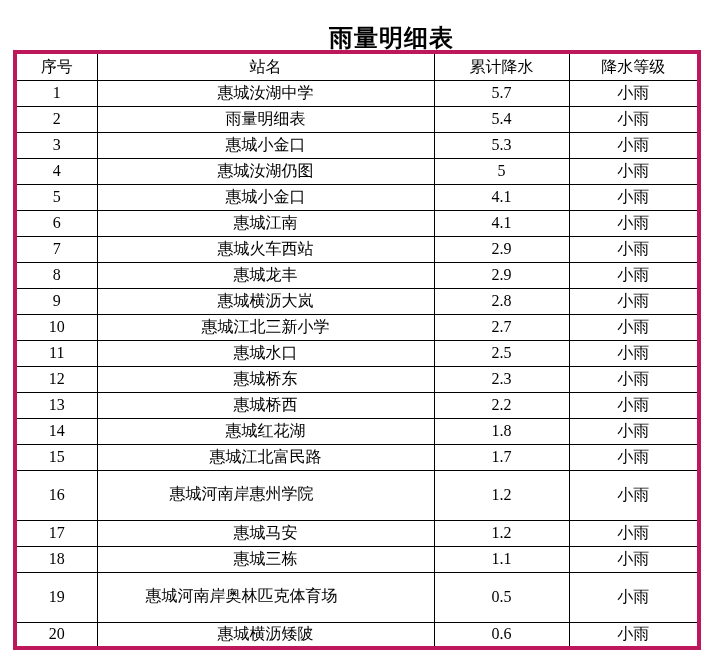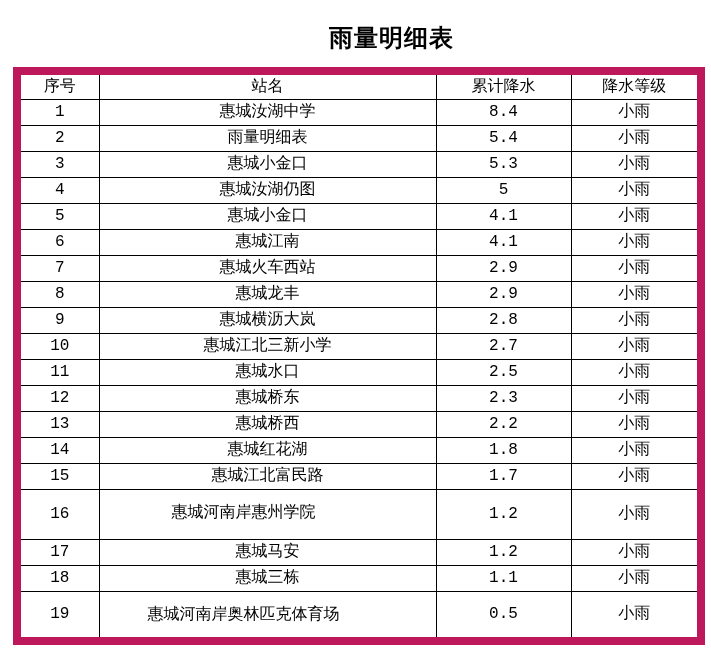--- a/index.html
+++ b/index.html
@@ -25,26 +25,25 @@
     font-family: "Liberation Sans", "DejaVu Sans", sans-serif;
     font-weight: bold;
     font-size: 24px;
     letter-spacing: 1px;
     color: #000000;
     margin-left: 36px;
   }
   table.rain {
     position: absolute;
     left: 13px;
-    top: 67px;
+    top: 50px;
     width: 684px;
     border-collapse: collapse;
     table-layout: fixed;
-    border: 8px solid #be185d;
-    font-family: Liberation Mono, monospace;
+    border: 4px solid #be185d;
   }
   table.rain th,
   table.rain td {
     border: 1px solid #000000;
     padding: 0;
     text-align: center;
     vertical-align: middle;
     font-size: 16px;
     font-weight: normal;
     line-height: 1.15;
@@ -82,21 +81,21 @@
         <th>序号</th>
         <th>站名</th>
         <th>累计降水</th>
         <th>降水等级</th>
       </tr>
     </thead>
     <tbody>
         <tr>
           <td>1</td>
           <td class="station">惠城汝湖中学</td>
-          <td>8.4</td>
+          <td>5.7</td>
           <td>小雨</td>
         </tr>
         <tr>
           <td>2</td>
           <td class="station">雨量明细表</td>
           <td>5.4</td>
           <td>小雨</td>
         </tr>
         <tr>
           <td>3</td>
@@ -191,17 +190,23 @@
         <tr>
           <td>18</td>
           <td class="station">惠城三栋</td>
           <td>1.1</td>
           <td>小雨</td>
         </tr>
         <tr class="tall">
           <td>19</td>
           <td class="station">惠城河南岸奥林匹克体育场</td>
           <td>0.5</td>
+          <td>小雨</td>
+        </tr>
+        <tr>
+          <td>20</td>
+          <td class="station">惠城横沥矮陂</td>
+          <td>0.6</td>
           <td>小雨</td>
         </tr>
       </tbody>
   </table>
 </div>
 
 </body></html>

